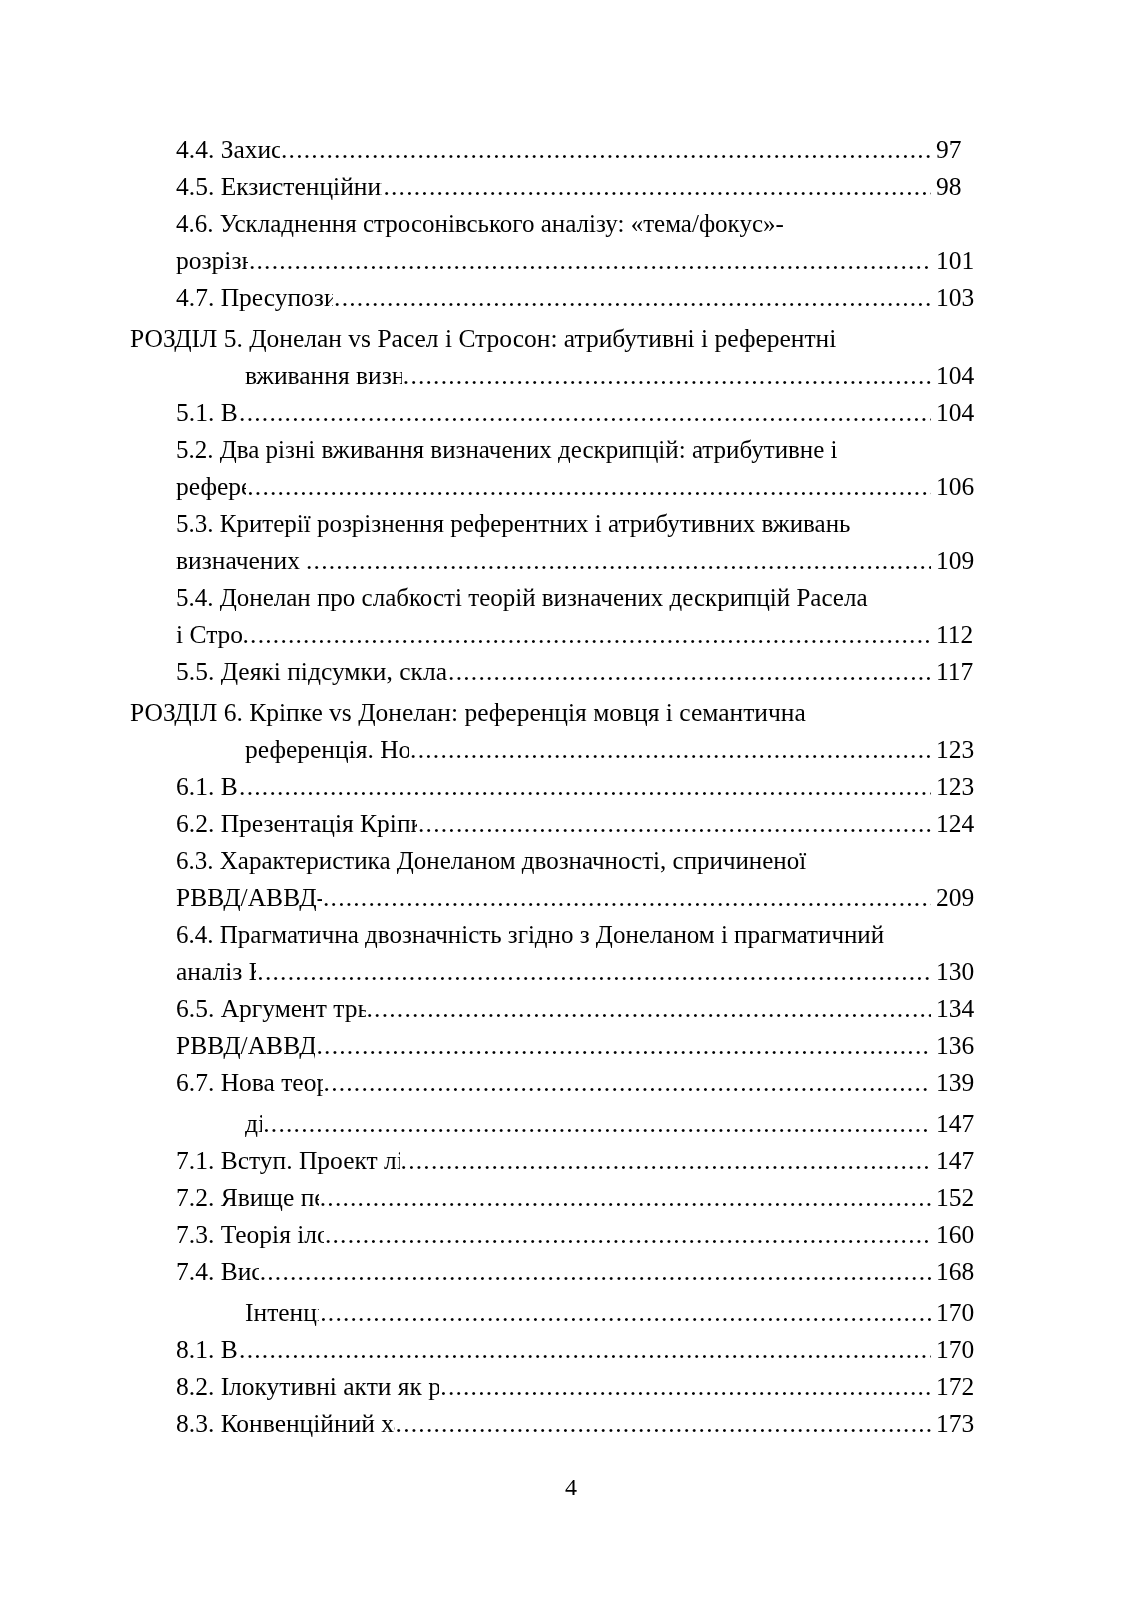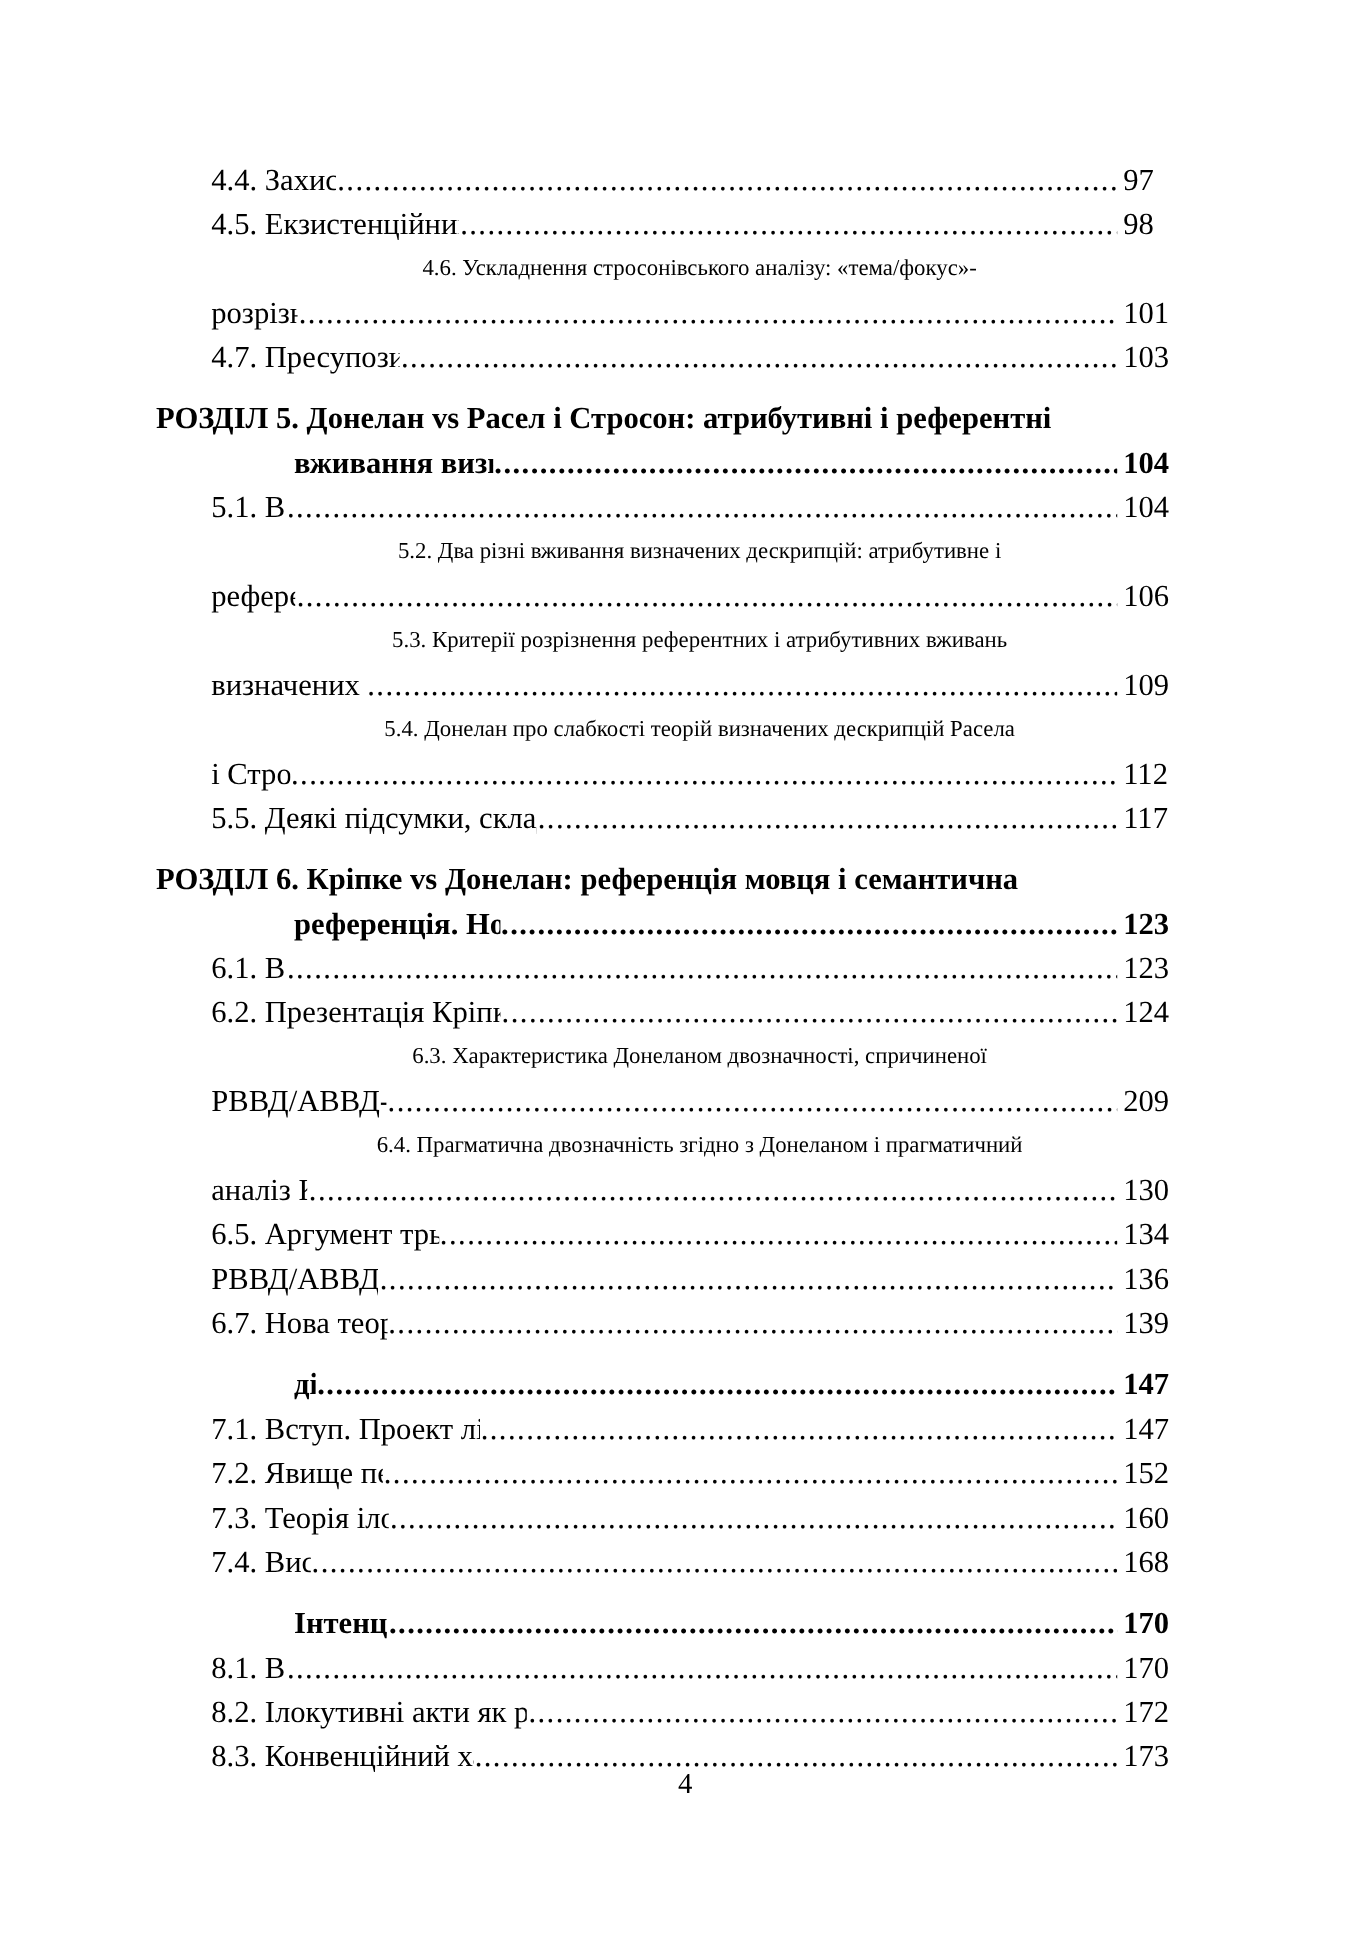--- a/index.html
+++ b/index.html
@@ -67,30 +67,29 @@
   
   .section {
     margin-left: 46px;      
     width: 814px;
   }
 
   
   .wrap-first {
     margin-left: 46px;
     width: 814px;
-    font-size: 19px;
+    font-size: 25px;
     line-height: 37px;
     white-space: nowrap;
-    text-align: center;
   }
 
   
   .chapter {
-    font-weight: bold;
-    margin-top: 14px;
+    font-weight: normal;
+    margin-top: 4px;
   }
   .chapter .chapline1 {
     font-size: 25.5px;
     line-height: 37px;
     white-space: nowrap;
     margin-left: 0;        
   }
   .chapter .chapline2 {
     margin-left: 115px;    
     width: 745px;

